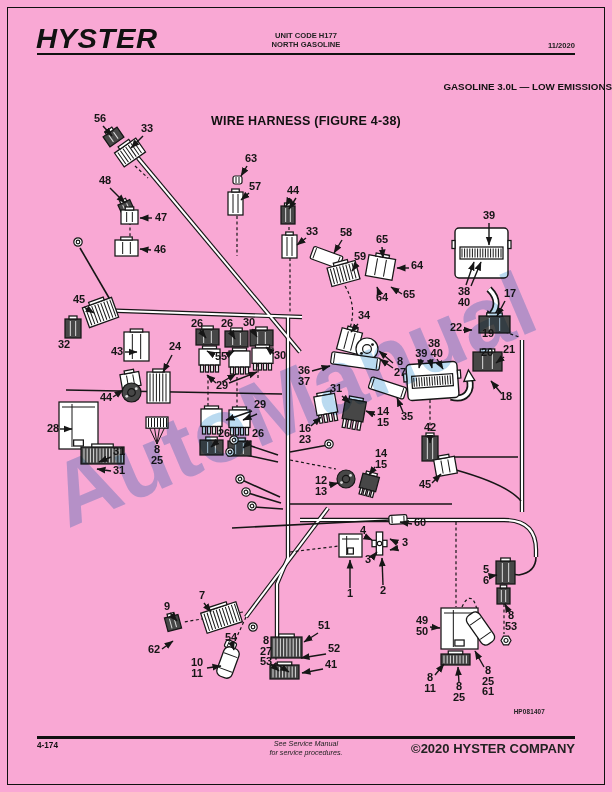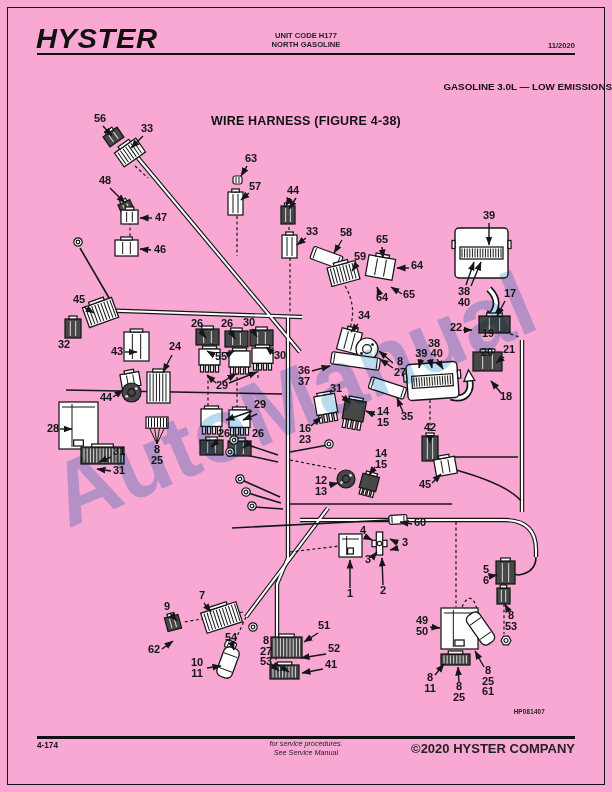--- a/index.html
+++ b/index.html
@@ -908,17 +908,17 @@
         </g>
       </g>
       <text transform="translate(305,428) rotate(-23)" text-anchor="middle" font-family="&quot;Liberation Sans&quot;,sans-serif" font-size="90" font-weight="bold" fill="#aed4ee" opacity="0.85" style="mix-blend-mode:multiply">AutoManual</text>
     </svg>
 
   <div class="abs fig-id">HP081407</div>
 
   <div class="abs rule" style="top:736px;height:2.6px"></div>
   <div class="abs ftr-page">4-174</div>
   <div class="abs ftr-note">
+    <div>See Service Manual</div>
     <div>for service procedures.</div>
-    <div>See Service Manual</div>
   </div>
   <div class="abs ftr-copy">©2020 HYSTER COMPANY</div>
 </div>
 
 </body></html>

